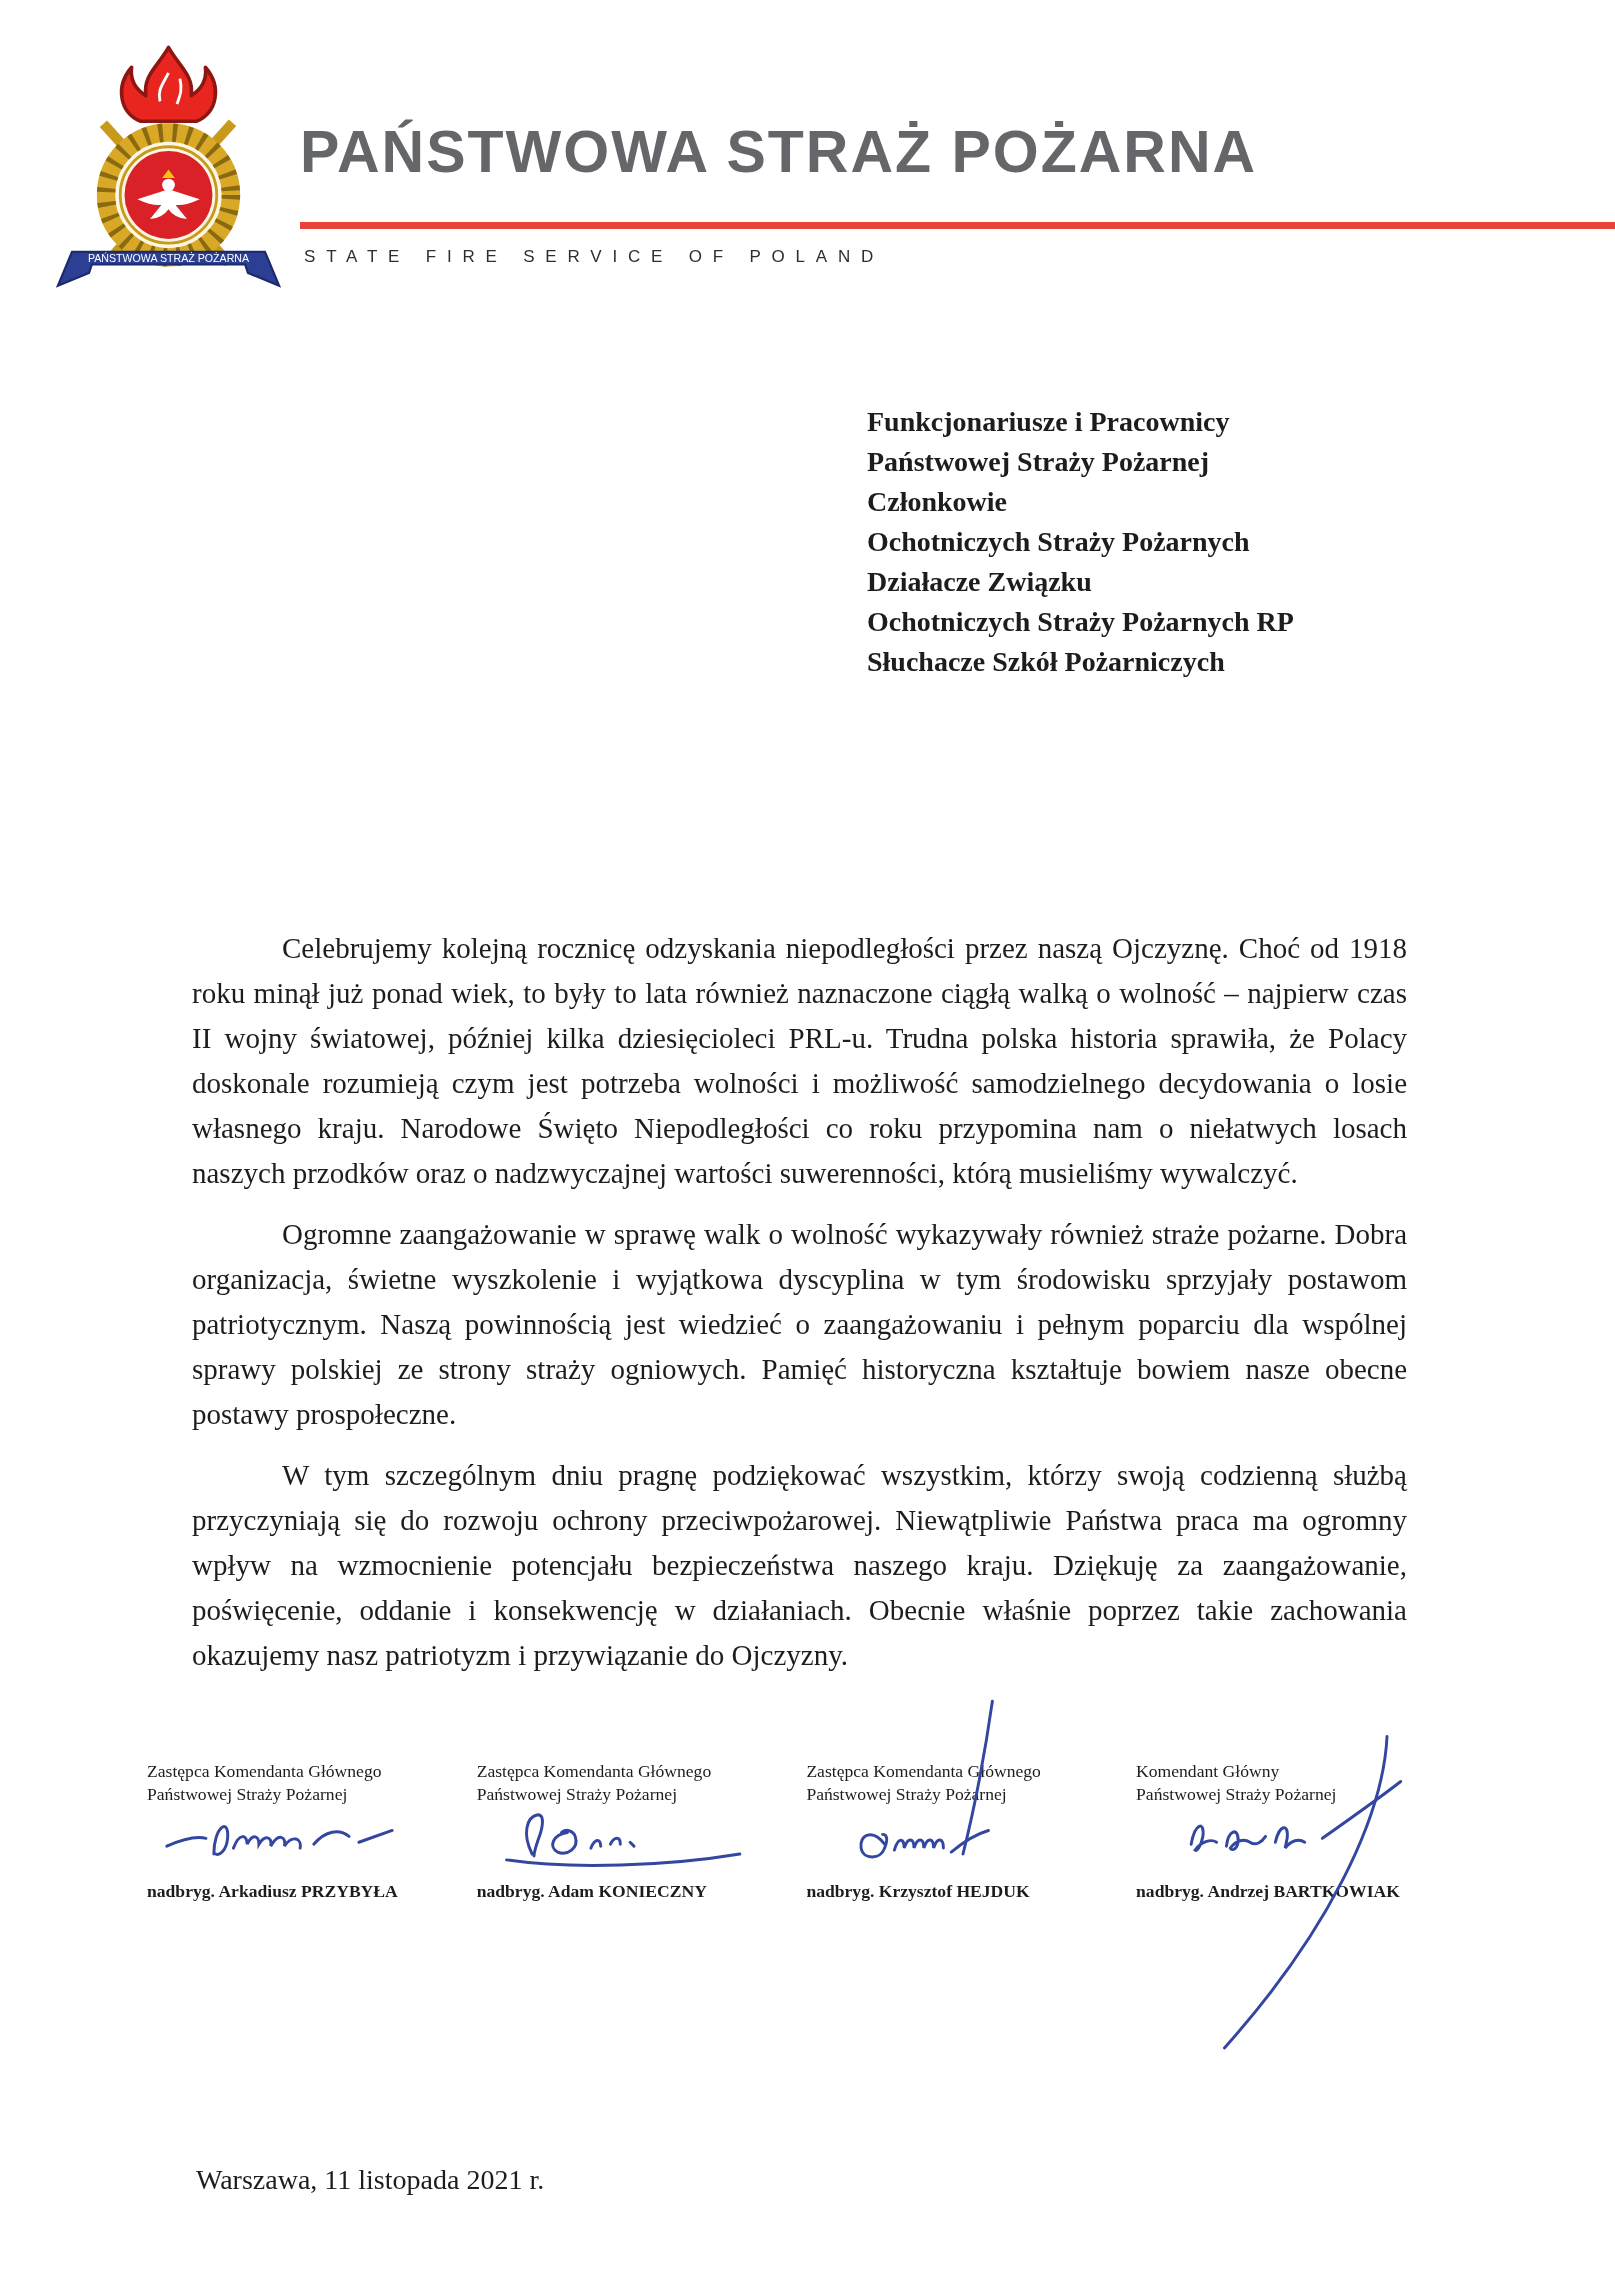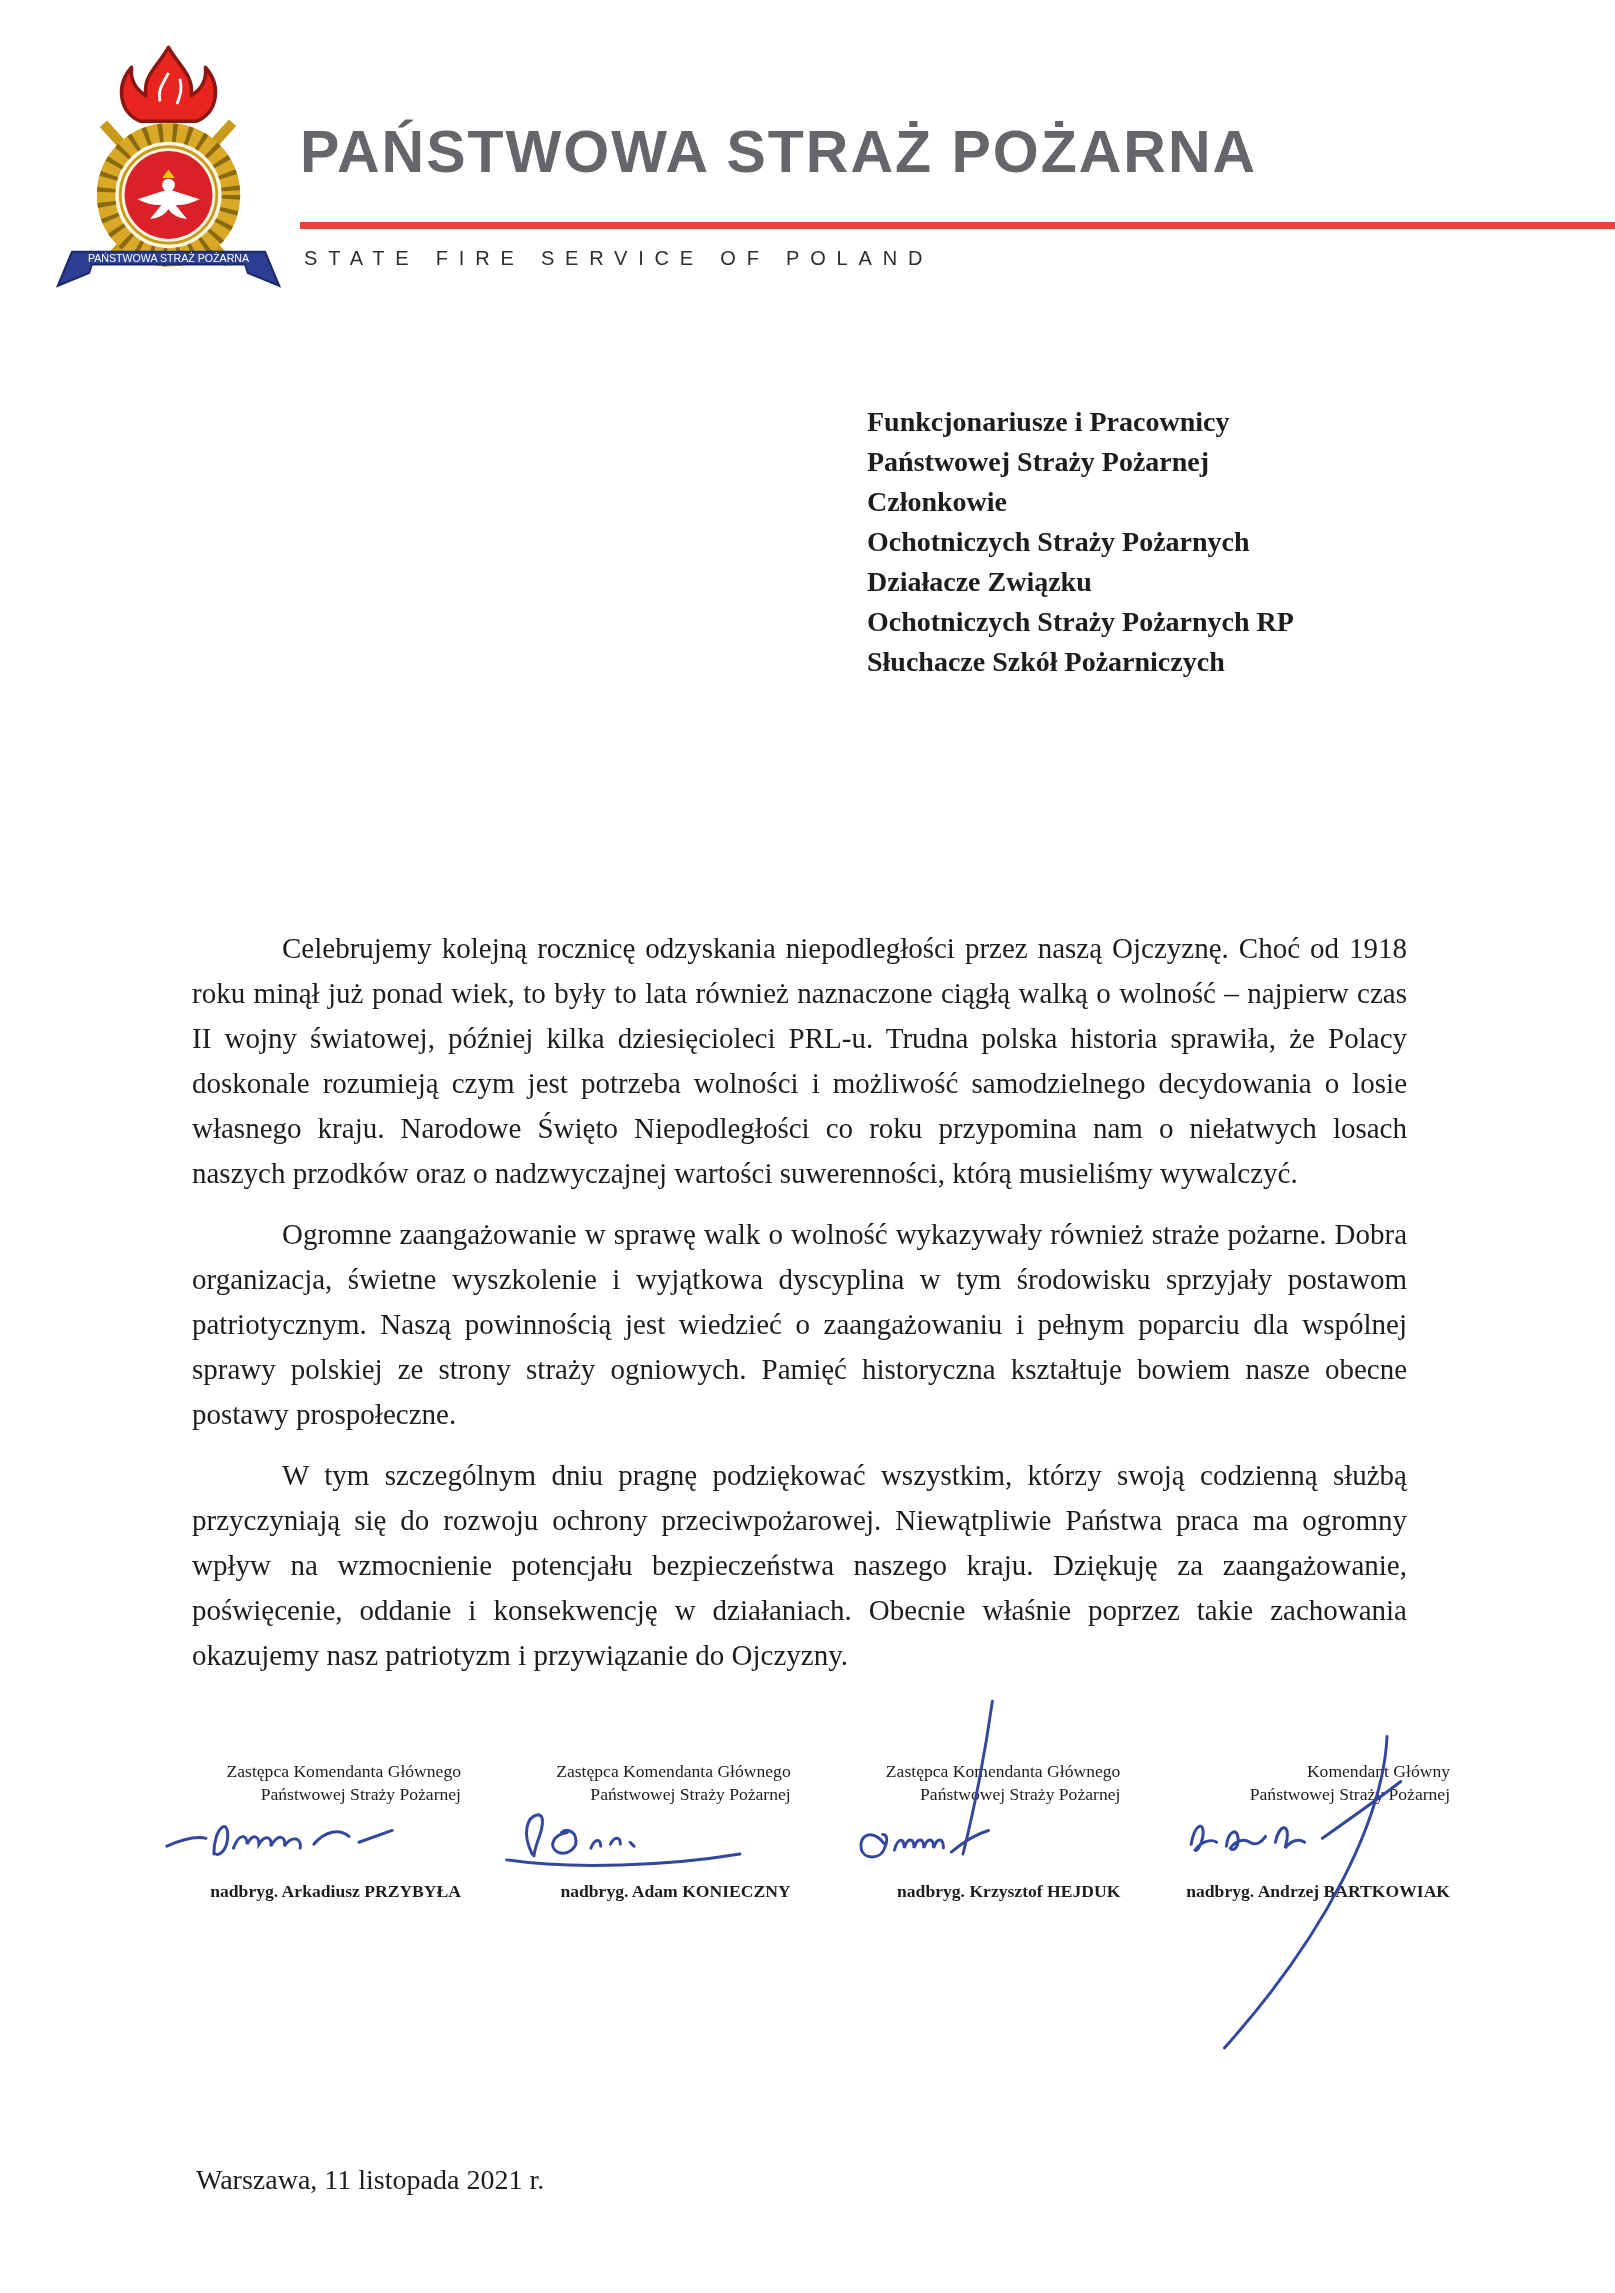--- a/index.html
+++ b/index.html
@@ -6,35 +6,35 @@
   .page{position:relative;width:1615px;height:2294px;background:#ffffff;margin:0 auto;
         font-family:"Liberation Serif", serif;color:#1d1d1f;overflow:hidden;}
 
   
   .logo{position:absolute;left:55px;top:41px;width:227px;height:271px;}
   .org-title{position:absolute;left:300px;top:118px;margin:0;
              font-family:"Liberation Sans", sans-serif;font-weight:bold;
              font-size:59px;letter-spacing:2px;color:#646669;white-space:nowrap;}
   .accent-rule{position:absolute;left:300px;top:222px;right:0;height:6.9px;background:#e8423a;}
   .org-subtitle{position:absolute;left:304px;top:247px;
-                font-family:"Liberation Sans", sans-serif;font-size:20px;
+                font-family:"Liberation Sans", sans-serif;font-size:17px;
                 letter-spacing:10.8px;color:#2e2e2e;white-space:nowrap;}
 
   
   .recipients{position:absolute;left:819px;top:402px;font-weight:bold;
               font-size:28px;line-height:40px;white-space:nowrap;margin-left:48px;}
 
   
   .body-text{position:absolute;left:176px;top:910px;width:1247px;
              font-size:29px;line-height:45px;text-align:justify;}
   .body-text p{margin:16px;text-indent:90px;}
 
   
   .signatures{position:absolute;left:147px;top:1760px;display:flex;gap:15.7px;}
-  .sig-col{width:314px;text-align:right;}
+  .sig-col{width:314px;text-align:left;}
   .sig-title{font-size:17.6px;line-height:22.5px;}
   .sig-canvas{position:relative;height:57px;}
   .sig-canvas svg{position:absolute;left:50%;transform:translateX(-50%);top:-9.8px;overflow:visible;}
   .sig-canvas path{fill:none;stroke:#3346a0;stroke-width:3;stroke-linecap:round;}
   .sig-name{font-size:17.6px;font-weight:bold;white-space:nowrap;margin-top:19px;}
 
   
   .dateline{position:absolute;left:196px;top:2164px;font-size:28px;}
 </style>
 </head>

